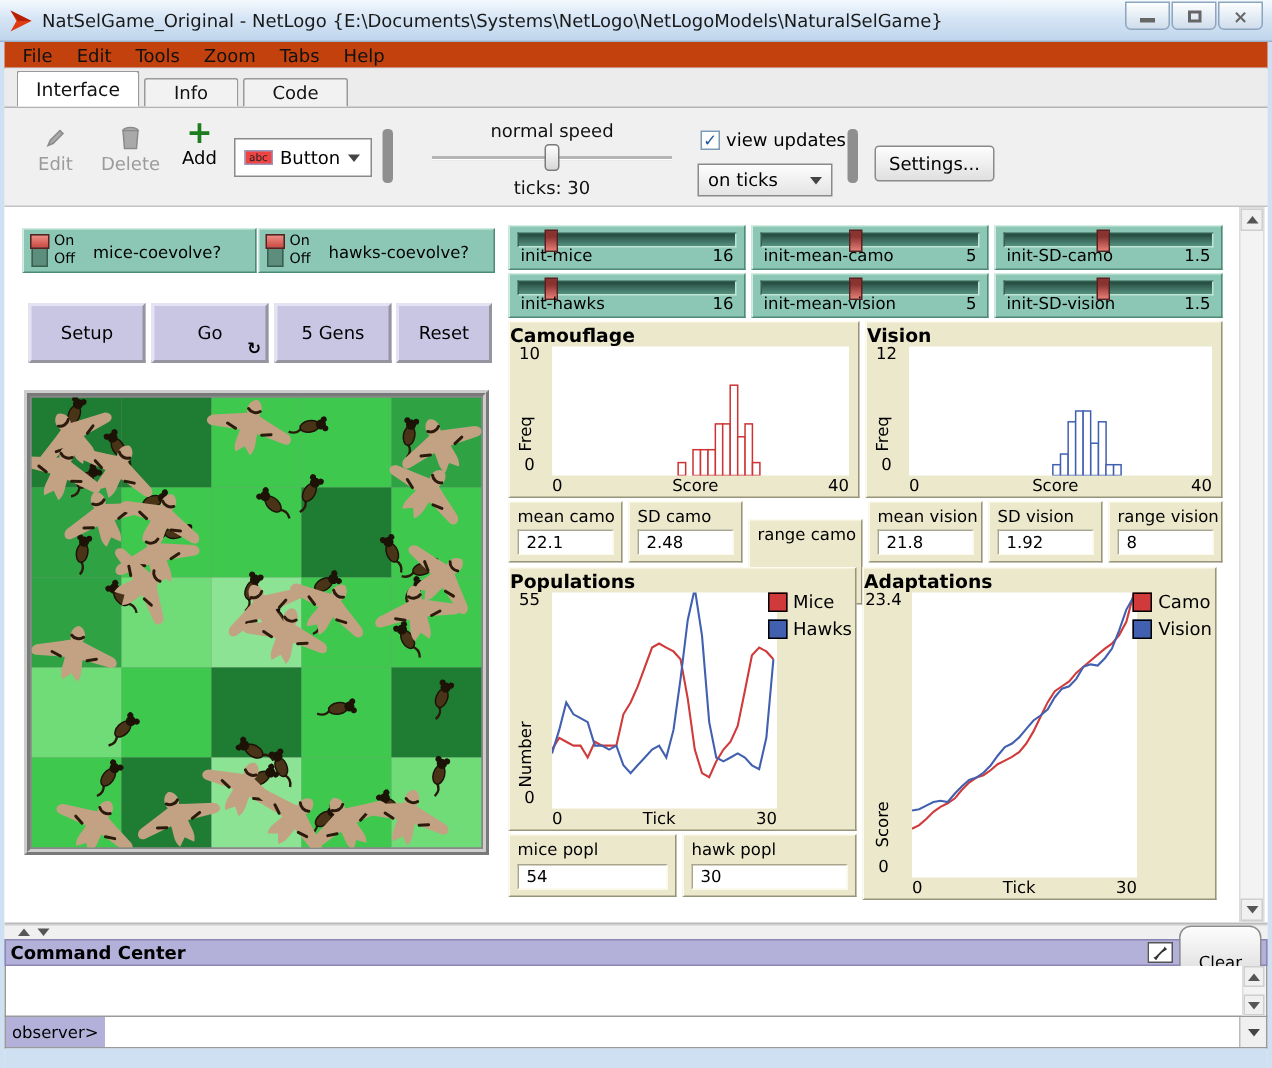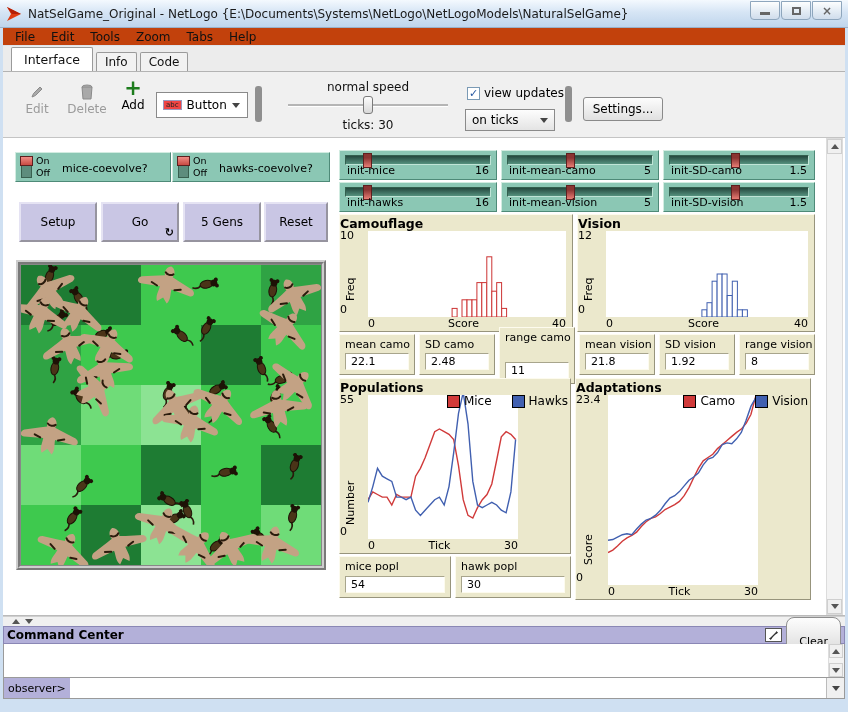--- a/index.html
+++ b/index.html
@@ -12,21 +12,21 @@
   .winbtns{display:flex;gap:1px;margin-top:-6px}
   .winbtn{width:30px;height:19px;border:1px solid #8ea6bd;border-radius:0 0 4px 4px;background:linear-gradient(#fdfefe,#e8eff6 45%,#d0ddec);display:flex;align-items:center;justify-content:center;color:#555}
   .glyph-min{width:10px;height:3px;background:#666;margin-top:6px}
   .glyph-restore{width:9px;height:8px;border:2px solid #666}
   .glyph-close{font-size:12px;font-weight:bold;color:#666;line-height:1}
   
   .frame{margin:0 3px;background:#ececec}
   .menubar{height:18px;background:#c2410c;display:flex;align-items:center;padding:0 4px;border-bottom:1px solid #dde3ea}
   .menu-item{font-size:12px;padding:0 8px;color:#111}
   .tabstrip{height:26px;background:#ececec;display:flex;align-items:flex-end;padding:3px 0 0 8px;gap:3px;border-bottom:1px solid #b3b3b3}
-  .tab{font-size:12px;border:1px solid #9a9a9a;border-bottom:none;background:#f2f2f2;padding:2px 8px;border-radius:2px 2px 0 0;color:#111}
+  .tab{font-size:12px;border:1px solid #9a9a9a;border-bottom:none;background:#f2f2f2;padding:2px 19px;border-radius:2px 2px 0 0;color:#111}
   .tab.active{background:#fff;padding:4px 12px;font-size:12.5px}
   
   .toolbar{position:relative;height:66px;background:#f0f0f0;border-bottom:1px solid #c4c4c4}
   .tool{position:absolute;display:flex;flex-direction:column;align-items:center;gap:2px;font-size:12px}
   .tool .lbl-dis{color:#9b9b9b}
   .plus{color:#1d7c1d;font-size:21px;font-weight:bold;line-height:16px}
   .chooser{position:absolute;display:flex;align-items:center;gap:5px;background:#fff;border:1px solid #8a8a8a;padding:2px 6px;font-size:12px}
   .abc-chip{background:#ef4444;border:1px solid #9a97bd;font-size:7px;padding:0 2px;color:#222}
   .sep{position:absolute;width:7px;height:36px;background:#8f8f8f;border-radius:3px}
   .speed-lbl,.ticks-lbl{position:absolute;font-size:12px;text-align:center;color:#111}
@@ -54,24 +54,24 @@
   
   .sl-track{position:absolute;left:5px;right:5px;top:4px;height:10px;background:linear-gradient(#24483e,#55917e);border:1px solid;border-color:#33604f #bfe4d6 #bfe4d6 #33604f}
   .sl-knob{position:absolute;top:-3px;width:9px;height:15px;background:linear-gradient(#8a3432 30%,#e87c74);border:1px solid #5e1f1f}
   .sl-row{position:absolute;left:7px;right:7px;bottom:2px;display:flex;justify-content:space-between;font-size:11px;color:#000}
   
   .world{border:4px ridge #cdcdcd;background:#888;padding:1px;line-height:0}
   
   .plot{background:#ebe8cc;border:1px solid;border-color:#fdfbee #97947c #97947c #fdfbee}
   .plot .ptitle{position:absolute;top:1px;left:0;right:0;font-weight:bold;font-size:12.5px;color:#000}
   .plot svg.area{position:absolute;background:#fff}
-  .plot .ymax,.plot .ymin{position:absolute;font-size:11px;text-align:left;width:26px;color:#000}
+  .plot .ymax,.plot .ymin{position:absolute;font-size:11px;text-align:center;width:26px;color:#000}
   .plot .ylab{position:absolute;font-size:11px;writing-mode:vertical-rl;transform:rotate(180deg);display:flex;align-items:center;color:#000}
   .plot .xrow{position:absolute;bottom:1px;display:flex;justify-content:space-between;font-size:11px;color:#000}
-  .legend{position:absolute;display:flex;gap:20px;font-size:12px;color:#000}
+  .legend{position:absolute;display:flex;flex-direction:column;gap:4px;font-size:12px;color:#000}
   .leg-row{display:flex;align-items:center;gap:4px}
   .swatch{width:13px;height:13px;border:1px solid #000}
   
   .monitor{background:#ebe8cc;border:1px solid;border-color:#fdfbee #97947c #97947c #fdfbee}
   .mon-label{font-size:11px;padding:3px 0 0 5px;color:#000;white-space:nowrap;overflow:hidden}
   .mon-val{position:absolute;left:5px;right:5px;bottom:4px;height:17px;background:#fff;border:1px solid;border-color:#a8a58c #fdfbee #fdfbee #a8a58c;font-size:11px;padding:1px 0 0 5px;color:#000}
   
   .vscroll{position:absolute;right:2px;top:0;bottom:0;width:17px;background:#f3f3f3;border:1px solid #dcdcdc}
   .sb-btn{position:absolute;left:0;width:15px;height:15px;background:#f0f0f0;border:1px solid #cfcfcf;display:flex;align-items:center;justify-content:center}
   
@@ -633,21 +633,21 @@
       </div>
 
       <div class="nlw monitor" style="left:336px;top:196px;width:76px;height:41px">
         <div class="mon-label">mean camo</div>
         <div class="mon-val">22.1</div>
       </div>
       <div class="nlw monitor" style="left:416px;top:196px;width:76px;height:41px">
         <div class="mon-label">SD camo</div>
         <div class="mon-val">2.48</div>
       </div>
-      <div class="nlw monitor" style="left:496px;top:189px;width:76px;height:57px">
+      <div class="nlw monitor" style="left:496px;top:208px;width:76px;height:57px">
         <div class="mon-label">range camo</div>
         <div class="mon-val">11</div>
       </div>
       <div class="nlw monitor" style="left:576px;top:196px;width:76px;height:41px">
         <div class="mon-label">mean vision</div>
         <div class="mon-val">21.8</div>
       </div>
       <div class="nlw monitor" style="left:656px;top:196px;width:76px;height:41px">
         <div class="mon-label">SD vision</div>
         <div class="mon-val">1.92</div>

